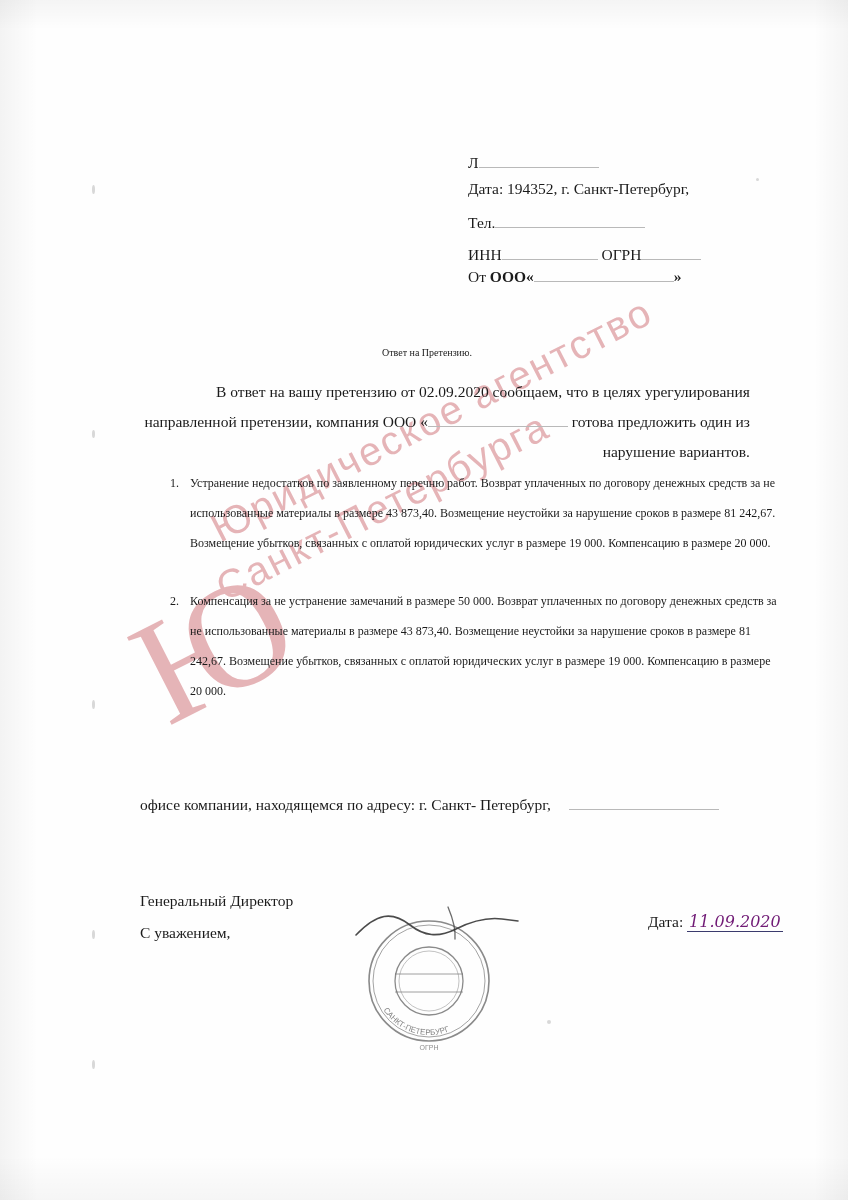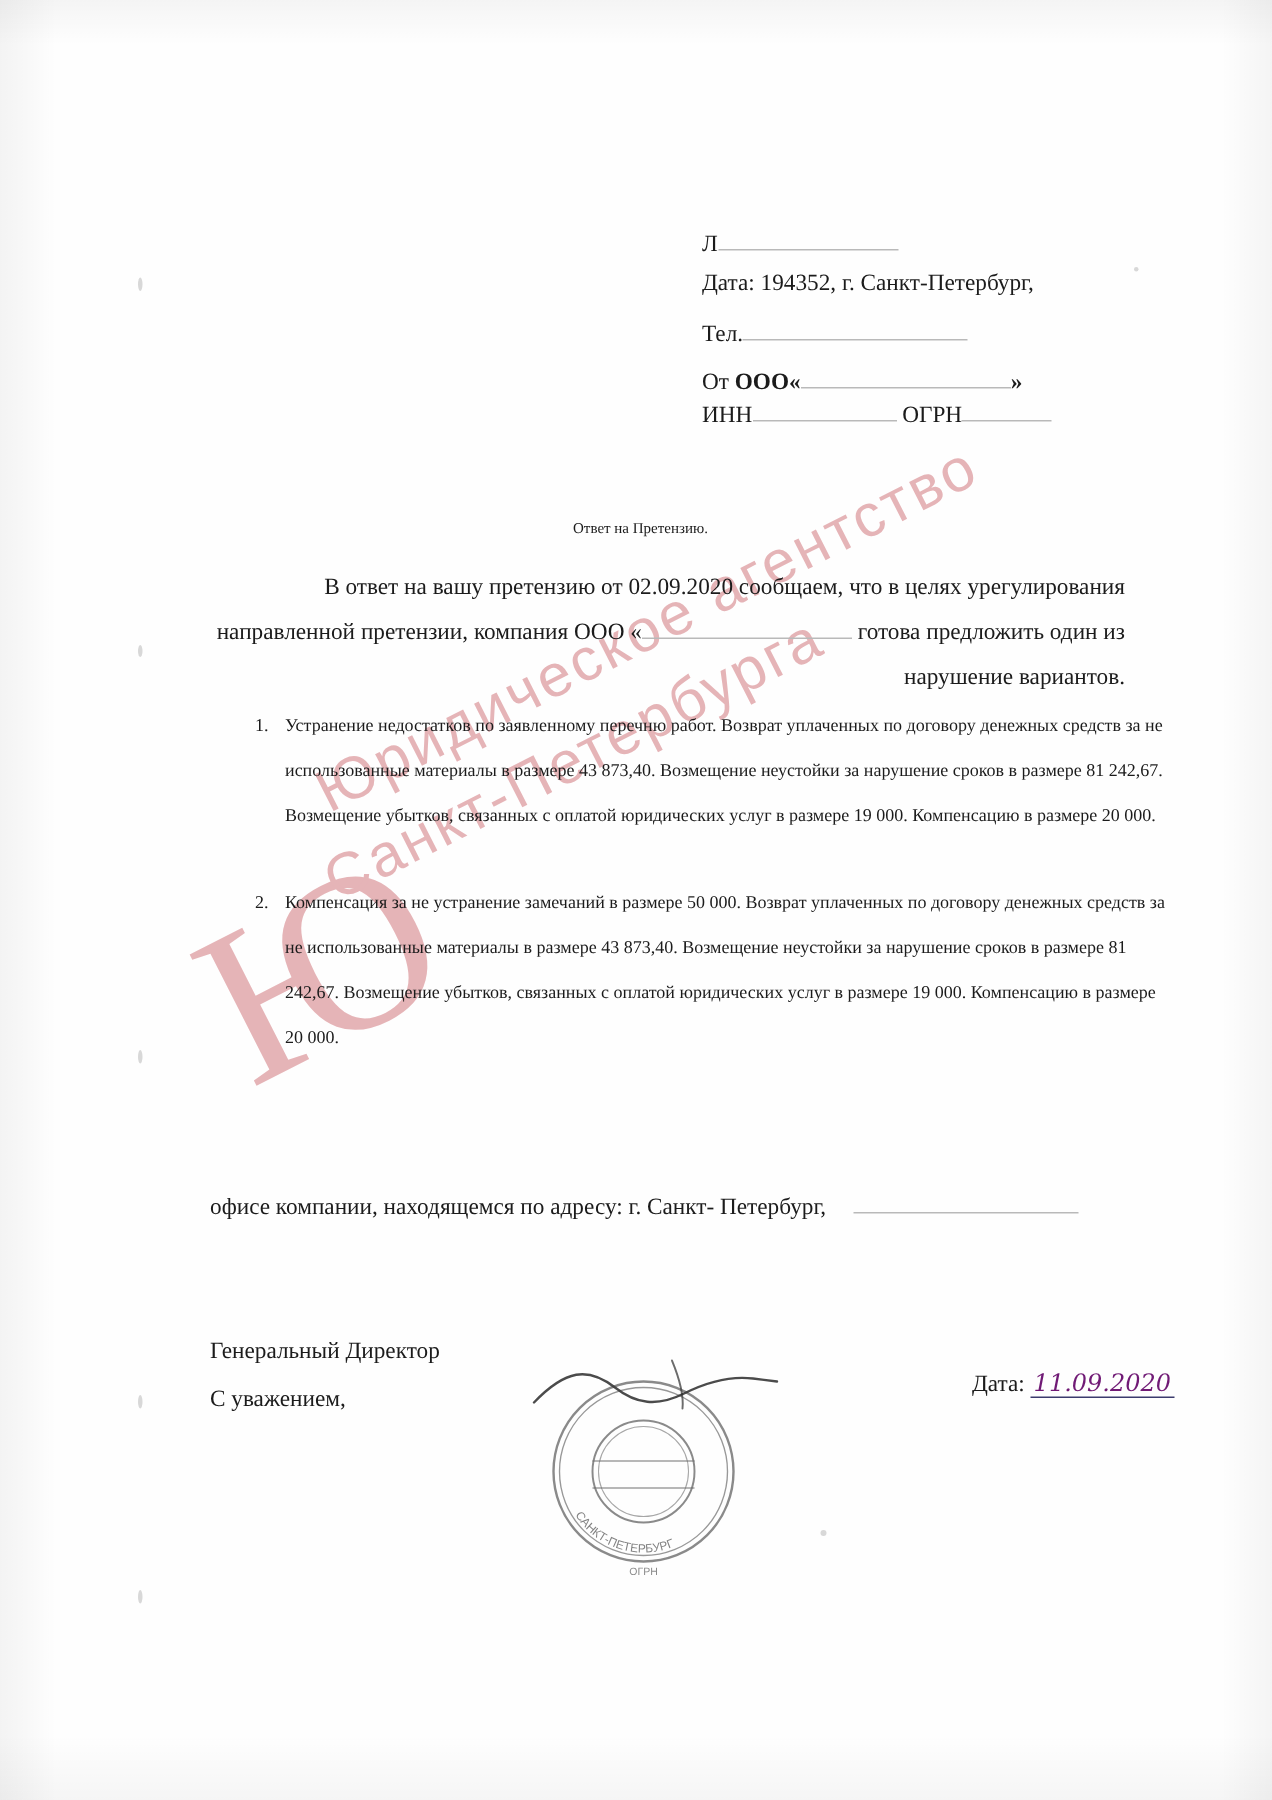--- a/index.html
+++ b/index.html
@@ -215,26 +215,26 @@
     </div>
     <div class="row">Дата: 194352, г. Санкт-Петербург,</div>
     <div class="row" style="height:8px;"></div>
     <div class="row">
       <span>Тел.</span><span class="blank-line" style="width:150px;"></span>
     </div>
   </div>
 
   <div id="sender-block">
     <div>
+      <span>ИНН</span><span class="blank-line" style="width:96px;"></span>
+      <span>ОГРН</span><span class="blank-line" style="width:60px;"></span>
+    </div>
+    <div>
       <span>От</span>
       <span class="bold">ООО</span><span class="bold">«</span><span class="blank-line" style="width:140px;"></span><span class="bold">»</span>
-    </div>
-    <div>
-      <span>ИНН</span><span class="blank-line" style="width:96px;"></span>
-      <span>ОГРН</span><span class="blank-line" style="width:60px;"></span>
     </div>
   </div>
 
   <div id="doc-title">Ответ на Претензию.</div>
 
   <div id="intro">
     <span class="seg">В ответ на вашу претензию от </span><span class="seg">02.09.2020</span><span class="seg"> сообщаем, что в целях урегулирования</span>
     <br>
     <span class="seg">направленной претензии, компания ООО «</span><span class="blank-line" style="width:140px;"></span>
     <span class="seg">готова предложить один из</span>

